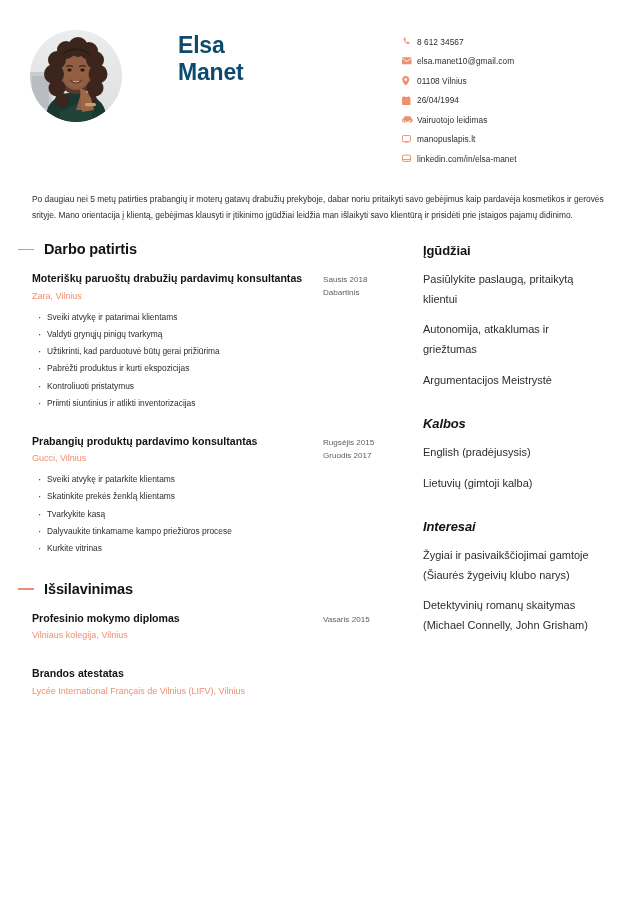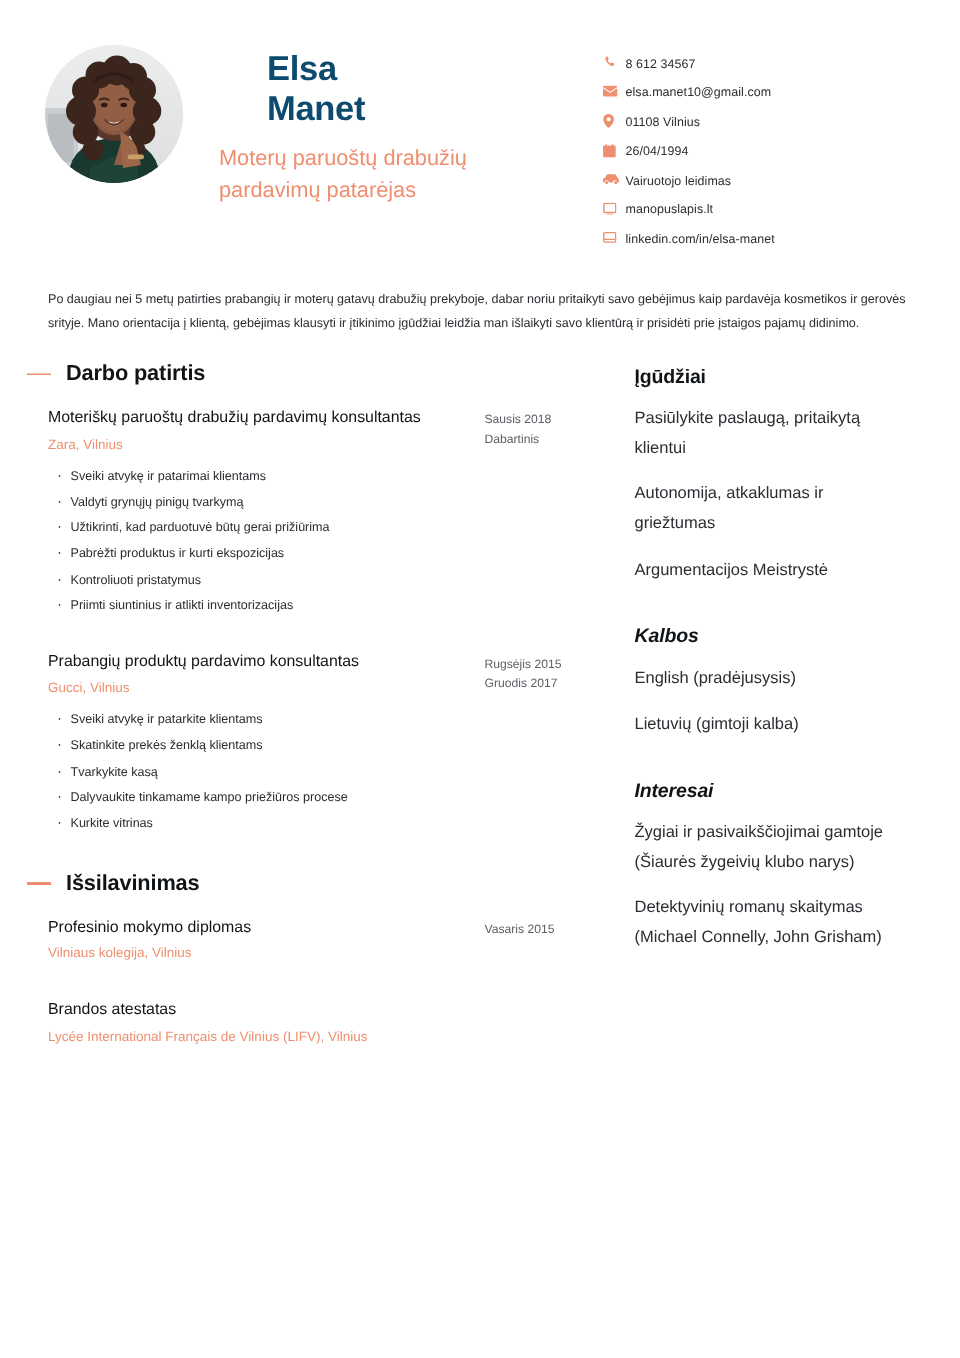--- a/index.html
+++ b/index.html
@@ -143,21 +143,21 @@
   
   .entry { margin-bottom: 6px; padding-left: 14px; }
   .entry-top {
     display: flex;
     justify-content: space-between;
     align-items: flex-start;
   }
   .entry-main { flex: 1 1 auto; padding-right: 14px; max-width: 290px; }
   .entry-role {
     font-size: 10.6px;
-    font-weight: normal;
+    font-weight: bold;
     color: #111417;
     line-height: 1.38;
   }
   .entry-org {
     font-size: 9px;
     color: #ee8f6f;
     margin-top: 5px;
     line-height: 1.3;
   }
   .entry-dates {
@@ -260,24 +260,20 @@
             <path d="M50 58 Q57 60 61 68 L64 80 L52 82 Z" fill="#9c6749"></path>
             <rect x="55" y="73" width="11" height="3.2" rx="1.6" fill="#caa06a"></rect>
           </g>
         </svg>
       </div>
     </div>
 
     <div class="name-block">
       <div class="name-line">Elsa</div>
       <div class="name-line">Manet</div>
-      <div class="job-title">
-        <div>Moterų paruoštų drabužių</div>
-        <div>pardavimų patarėjas</div>
-      </div>
     </div>
 
     <div class="contact">
 
       <div class="contact-row">
         <span class="contact-ico">
           <svg width="9" height="9" viewBox="0 0 16 16" fill="currentColor">
               <path d="M4.2 1.2c.5-.3 1.1-.1 1.4.4l1.1 2c.2.4.1.9-.2 1.2l-.8.7c-.1.1-.2.3-.1.5.4 1 1.8 2.6 3 3.3.2.1.4.1.5 0l.8-.7c.3-.3.8-.3 1.2-.1l1.9 1.1c.5.3.6.9.3 1.4-.5.8-1.4 1.5-2.4 1.4-2-.2-4.2-1.9-5.6-3.6C3.9 7.2 2.8 5.3 2.8 3.7c0-1 .6-2 1.4-2.5z"></path>
             </svg>
         </span>

